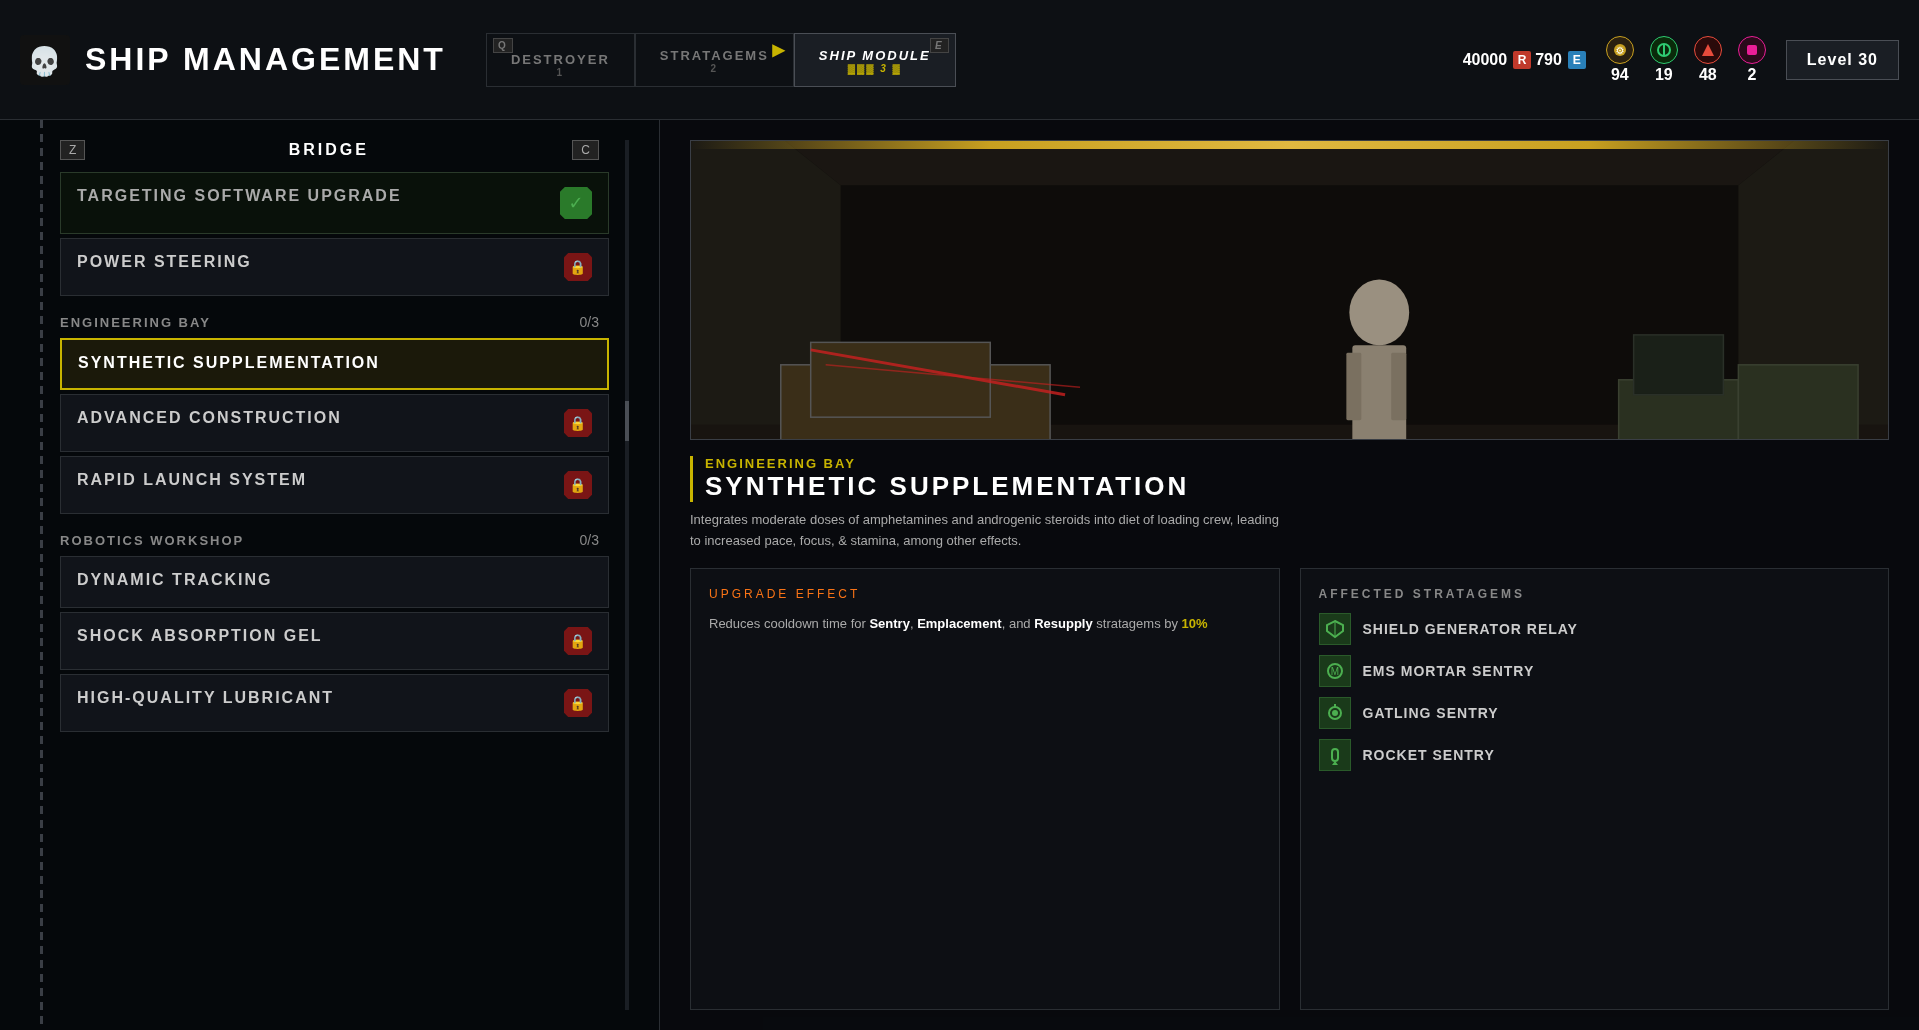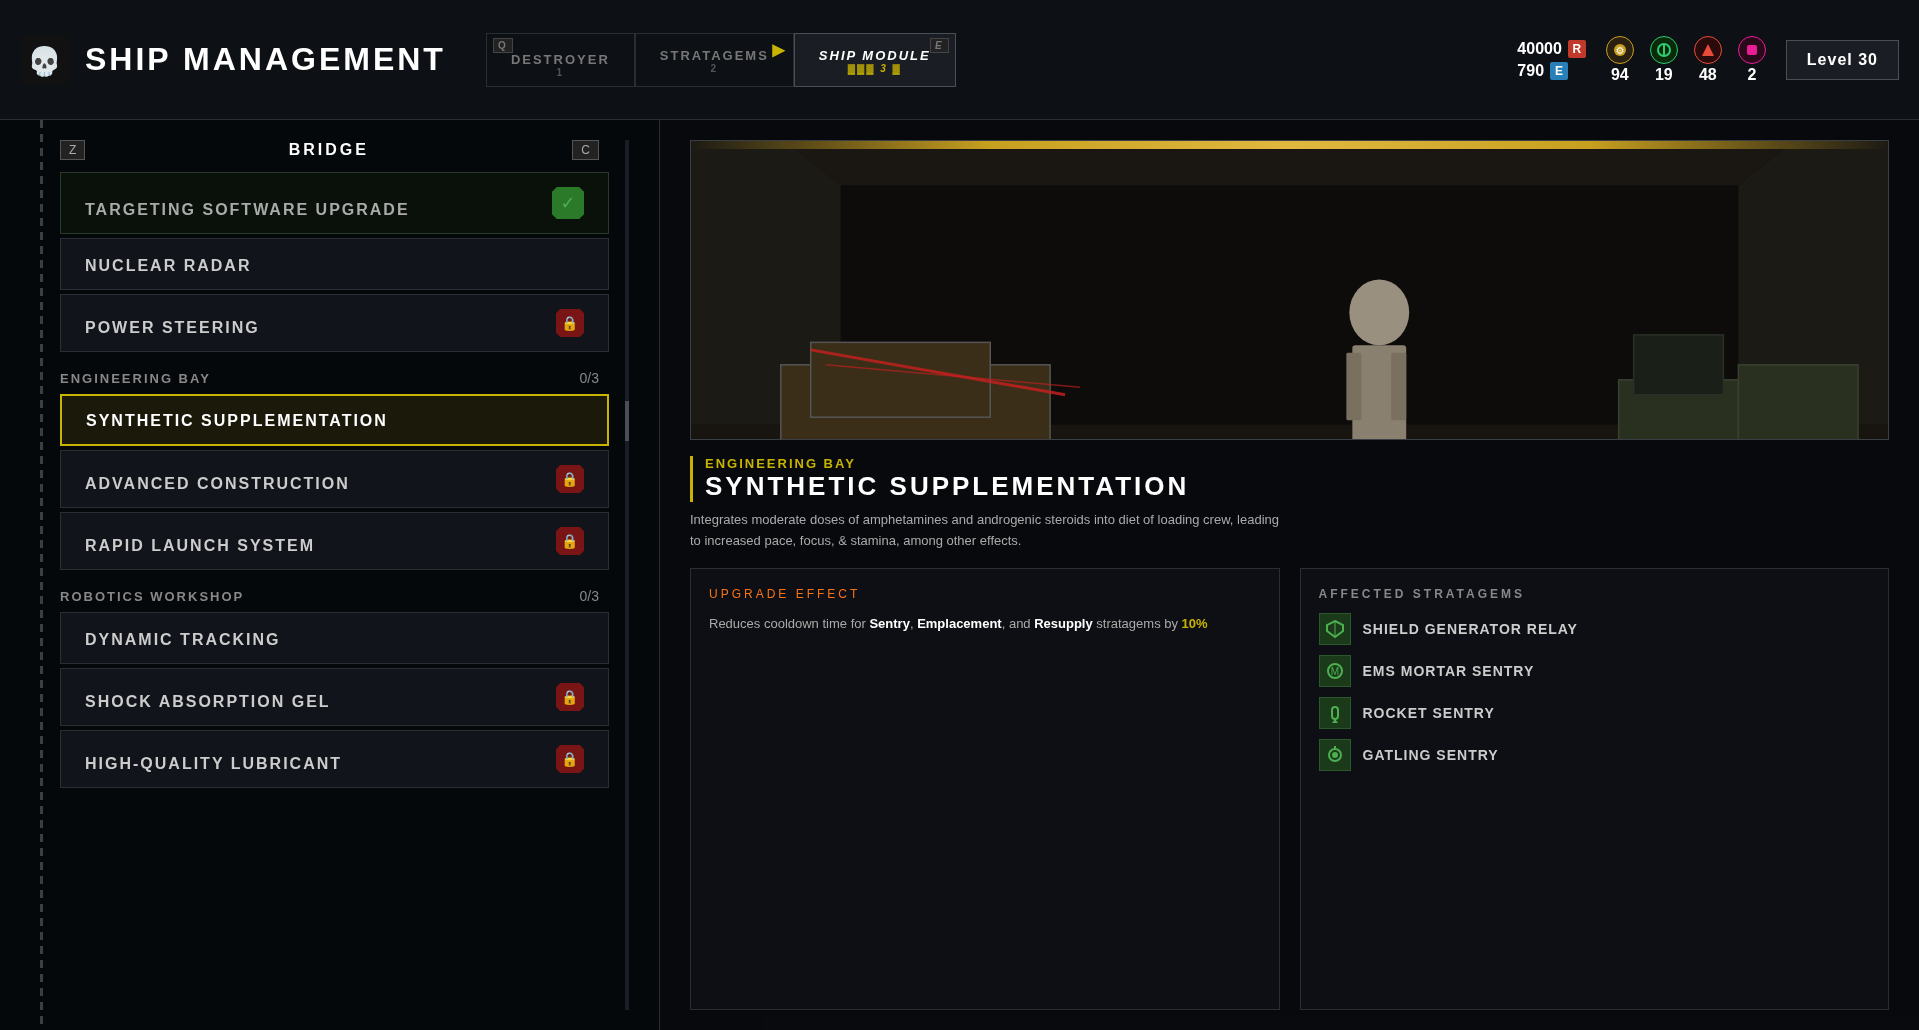--- a/index.html
+++ b/index.html
@@ -84,21 +84,21 @@
       border: 1px solid #444;
     }
     .header-right {
       margin-left: auto;
       display: flex;
       align-items: center;
       gap: 20px;
     }
     .currency-group {
       display: flex;
-      flex-direction: column;
+      flex-direction: row;
       gap: 4px;
       justify-content: center;
     }
     .currency-item {
       display: flex;
       align-items: center;
       gap: 6px;
       font-size: 14px;
       font-weight: 700;
       color: #fff;
@@ -193,23 +193,23 @@
       font-size: 12px;
     }
     .module-list {
       display: flex;
       flex-direction: column;
       gap: 4px;
       padding: 0 50px 0 60px;
     }
     .module-item {
       display: flex;
-      align-items: flex-end;
+      align-items: flex-start;
       justify-content: space-between;
-      padding: 14px 24px;
+      padding: 14px 16px;
       background: rgba(20,24,30,0.8);
       border: 1px solid #2a2e33;
       cursor: pointer;
       position: relative;
       min-height: 52px;
     }
     .module-item.active-selected {
       border: 2px solid #c8b400;
       background: rgba(30,28,10,0.9);
     }
@@ -522,23 +522,20 @@
       <span class="section-key">C</span>
     </div>
 
     <div class="module-list">
 
       <div class="module-item unlocked">
         <span class="module-name">TARGETING SOFTWARE UPGRADE</span>
         <div class="check-badge">✓</div>
       </div>
 
-      <div class="module-item">
-        <span class="module-name">NUCLEAR RADAR</span>
-      </div>
 
       <div class="module-item">
         <span class="module-name">POWER STEERING</span>
         <div class="lock-badge">🔒</div>
       </div>
     </div>
 
     <div class="category-row">
       <span class="category-label">ENGINEERING BAY</span>
       <span class="category-count">0/3</span>
@@ -666,34 +663,34 @@
               <svg width="20" height="20" viewBox="0 0 20 20">
                   <circle cx="10" cy="10" r="7" fill="none" stroke="#4caf50" stroke-width="2"></circle>
                   <text x="10" y="14" text-anchor="middle" font-size="10" fill="#4caf50">M</text>
                 </svg>
             </div>
             <span class="stratagem-name">EMS MORTAR SENTRY</span>
           </div>
           <div class="stratagem-item">
             <div class="stratagem-icon">
               <svg width="20" height="20" viewBox="0 0 20 20">
-                  <rect x="7" y="4" width="6" height="12" rx="3" fill="none" stroke="#4caf50" stroke-width="2"></rect>
-                  <polygon points="10,16 7,20 13,20" fill="#4caf50"></polygon>
-                </svg>
-            </div>
-            <span class="stratagem-name">ROCKET SENTRY</span>
-          </div>
-          <div class="stratagem-item">
-            <div class="stratagem-icon">
-              <svg width="20" height="20" viewBox="0 0 20 20">
                   <circle cx="10" cy="10" r="3" fill="#4caf50"></circle>
                   <circle cx="10" cy="10" r="6" fill="none" stroke="#4caf50" stroke-width="2"></circle>
                   <line x1="10" y1="4" x2="10" y2="1" stroke="#4caf50" stroke-width="2"></line>
                 </svg>
             </div>
             <span class="stratagem-name">GATLING SENTRY</span>
           </div>
+          <div class="stratagem-item">
+            <div class="stratagem-icon">
+              <svg width="20" height="20" viewBox="0 0 20 20">
+                  <rect x="7" y="4" width="6" height="12" rx="3" fill="none" stroke="#4caf50" stroke-width="2"></rect>
+                  <polygon points="10,16 7,20 13,20" fill="#4caf50"></polygon>
+                </svg>
+            </div>
+            <span class="stratagem-name">ROCKET SENTRY</span>
+          </div>
         </div>
       </div>
     </div>
 
   </div>
 </div>
 
 </body></html>

